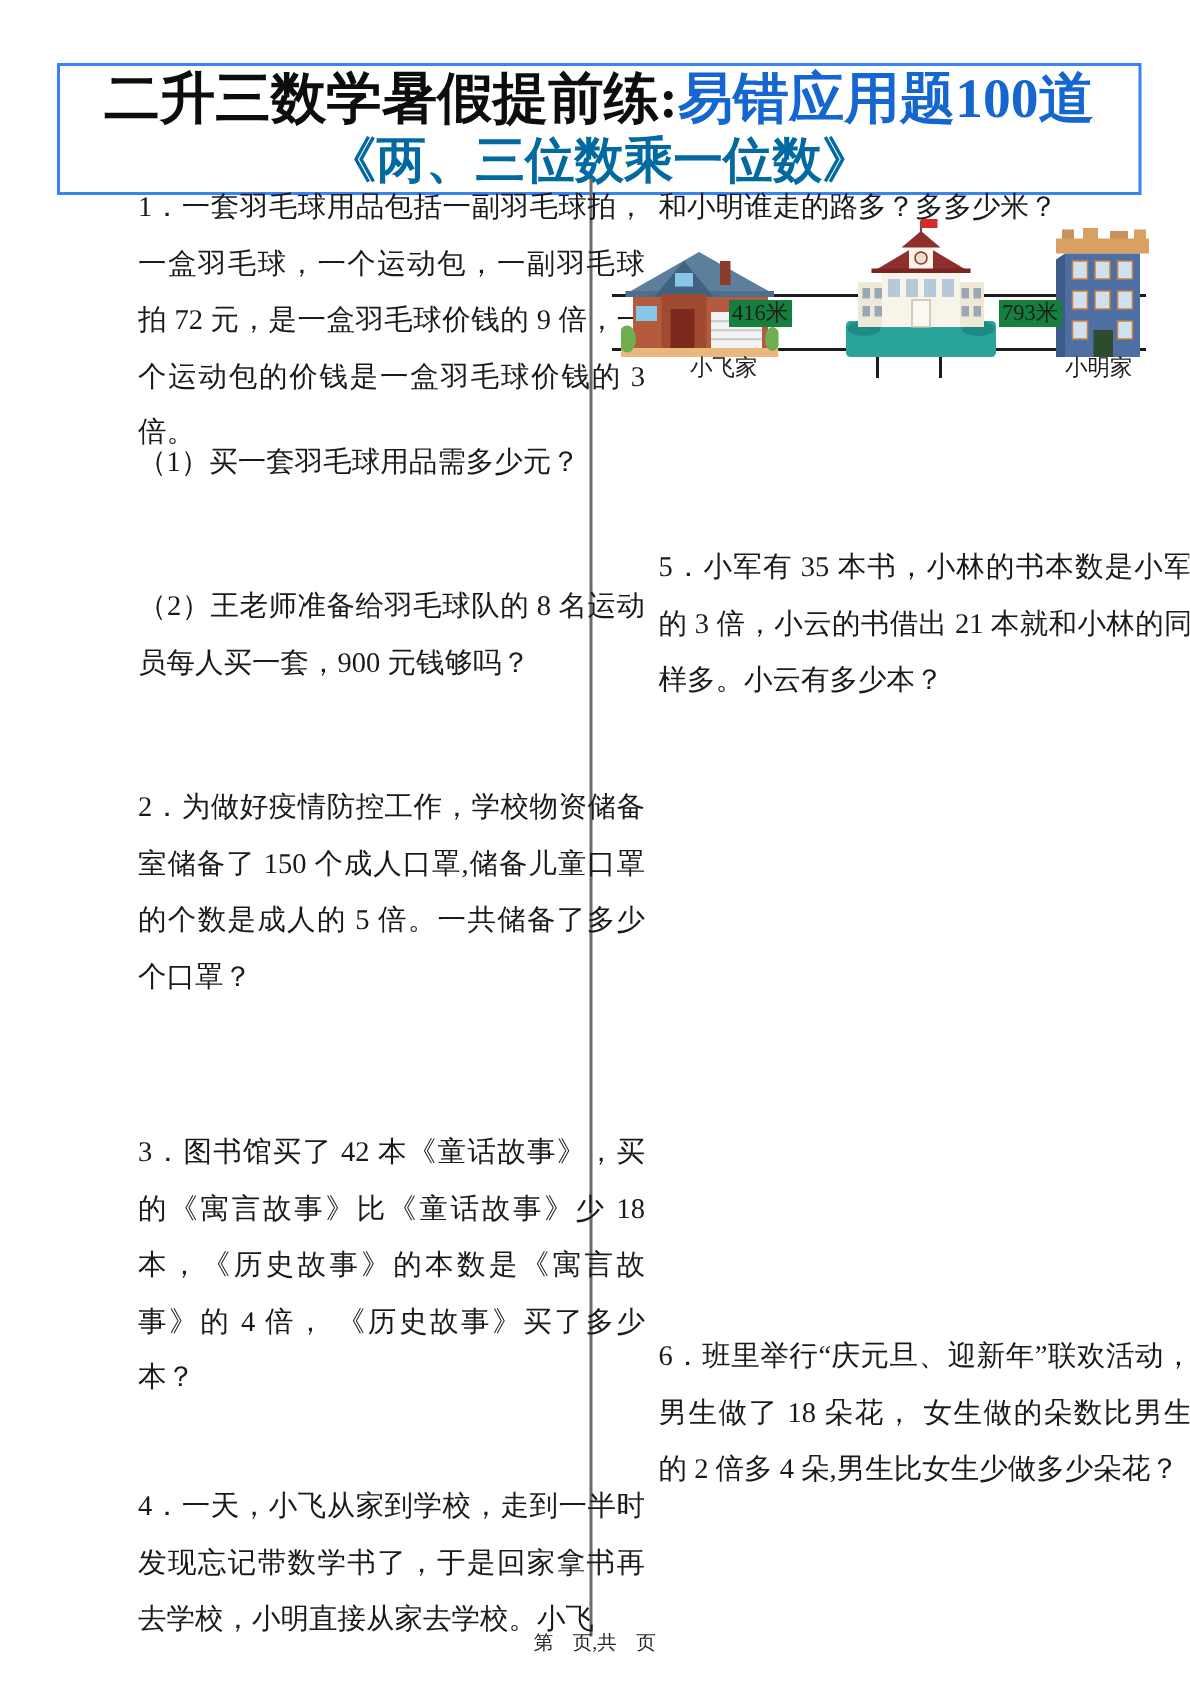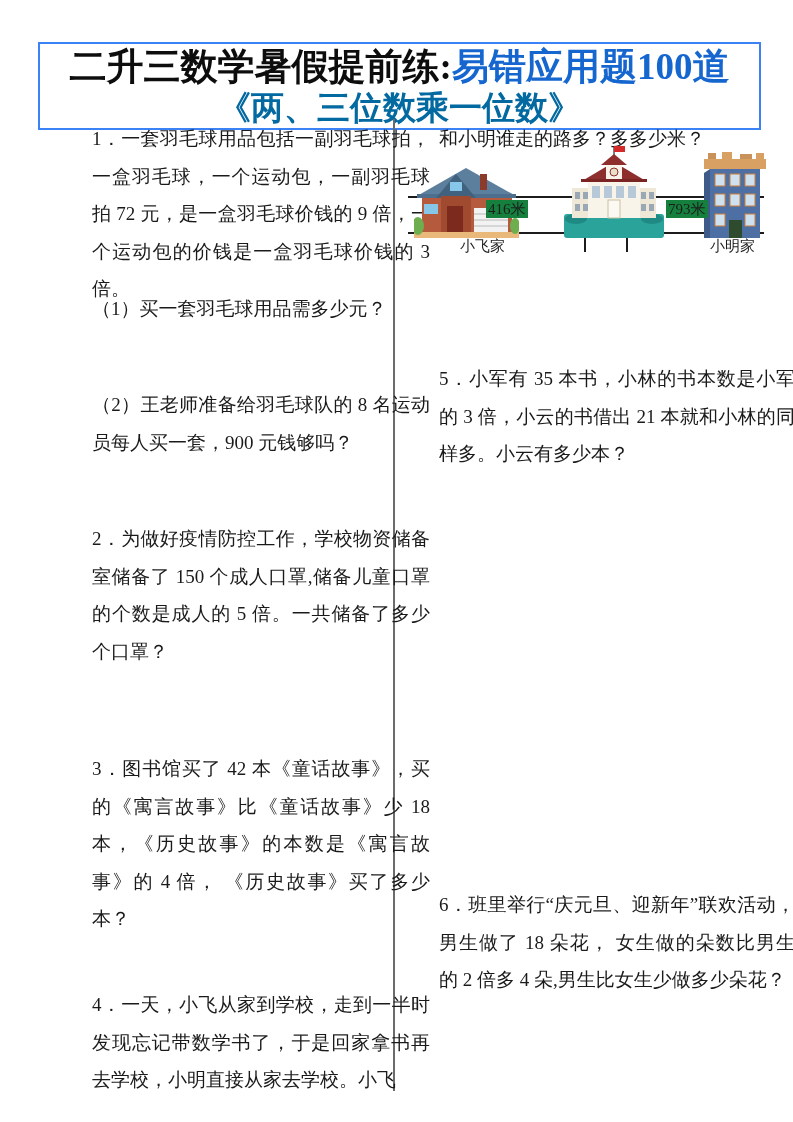--- a/index.html
+++ b/index.html
@@ -179,14 +179,15 @@
 
     <div class="dist dist-left">416米</div>
     <div class="dist dist-right">793米</div>
     <div class="home-label home-left">小飞家</div>
     <div class="home-label home-right">小明家</div>
   </div>
 
   <div id="p5" class="tb rcol">5．小军有 35 本书，小林的书本数是小军的 3 倍，小云的书借出 21 本就和小林的同样多。小云有多少本？</div>
   <div id="p7" class="tb rcol">6．班里举行“庆元旦、迎新年”联欢活动， 男生做了 18 朵花， 女生做的朵数比男生的 2 倍多 4 朵,男生比女生少做多少朵花？</div>
 
+  <div class="footer">第　页,共　页</div>
 
 </div>
 
 </body></html>

